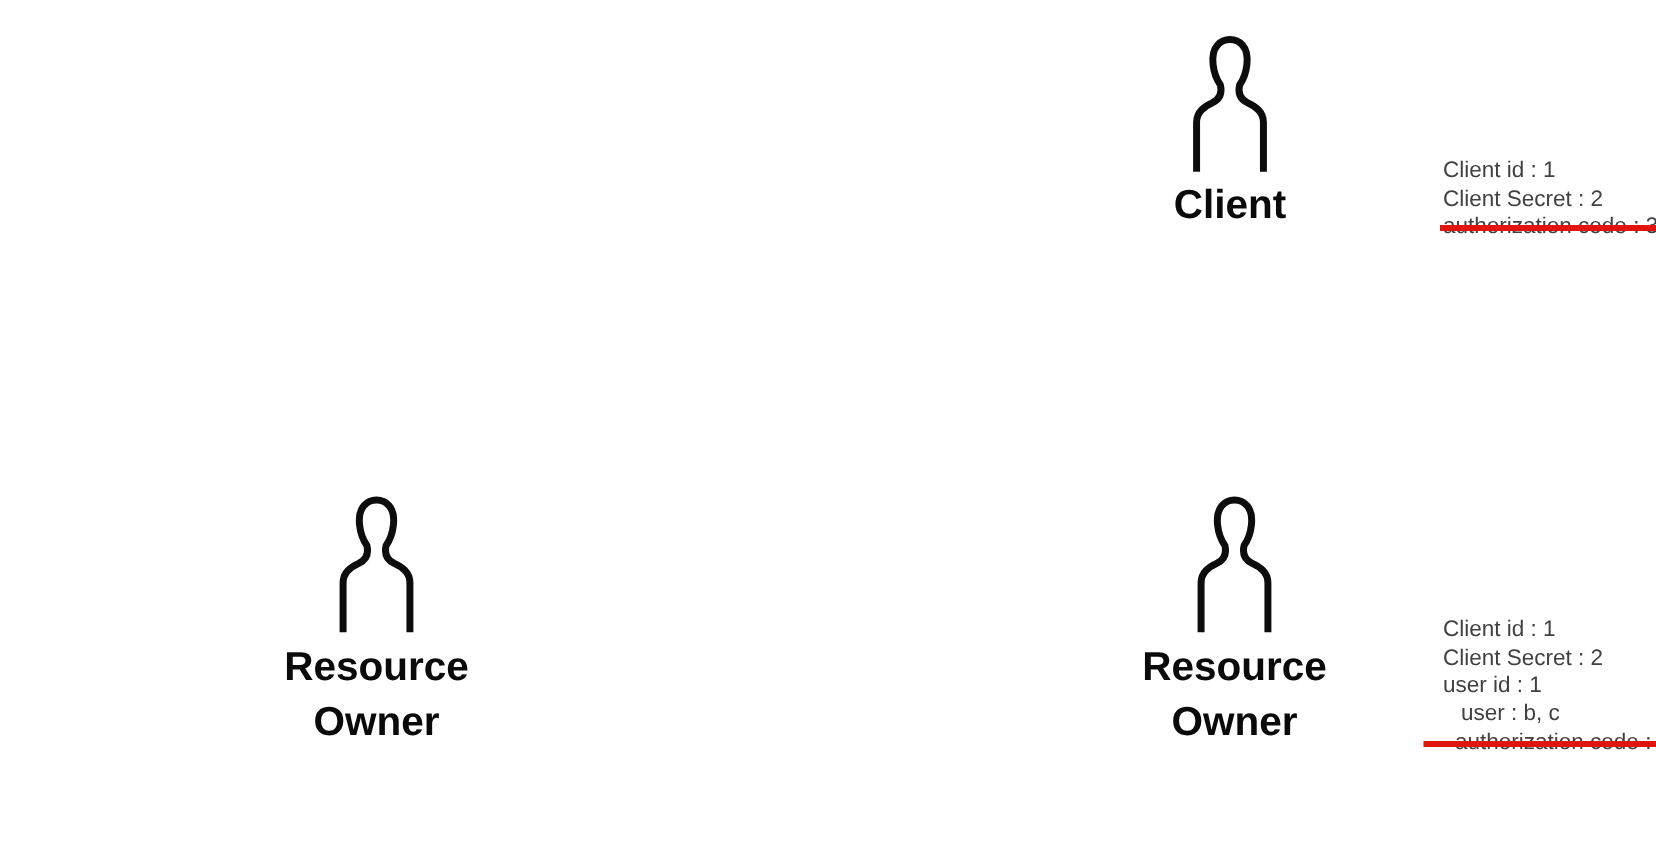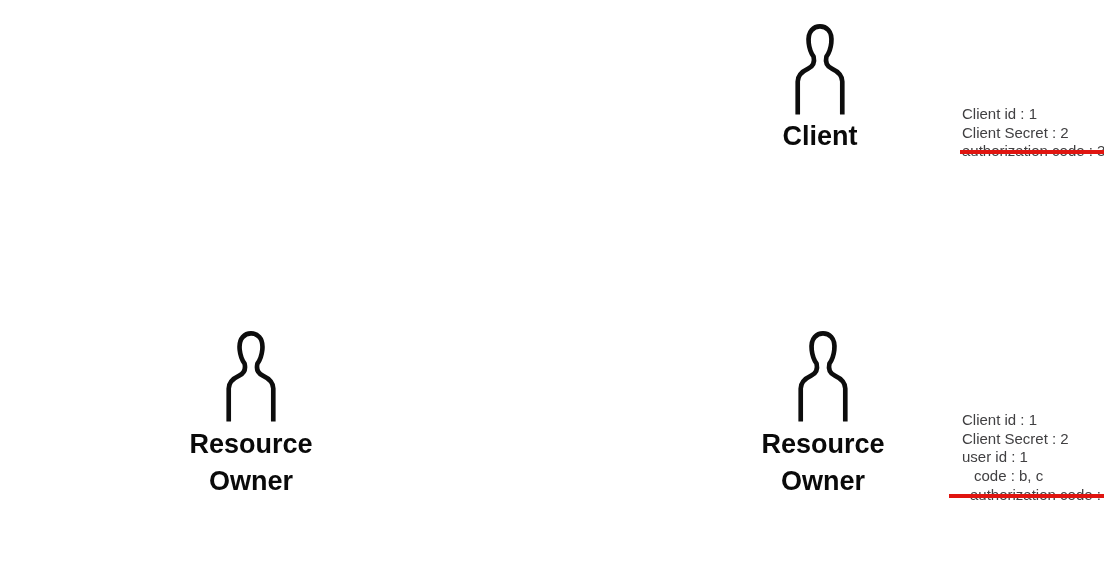--- a/index.html
+++ b/index.html
@@ -119,21 +119,21 @@
     <div class="prop-line">
       <span>Client id : 1</span>
     </div>
     <div class="prop-line">
       <span>Client Secret : 2</span>
     </div>
     <div class="prop-line">
       <span>user id : 1</span>
     </div>
     <div class="prop-line indent-12">
-      <span>code : b, c</span>
+      <span>user : b, c</span>
     </div>
     <div class="prop-line indent-8">
       <span>authorization code : 3</span>
       <i class="strike strike-server"></i>
     </div>
   </div>
 
 </div>
 
 </body></html>

